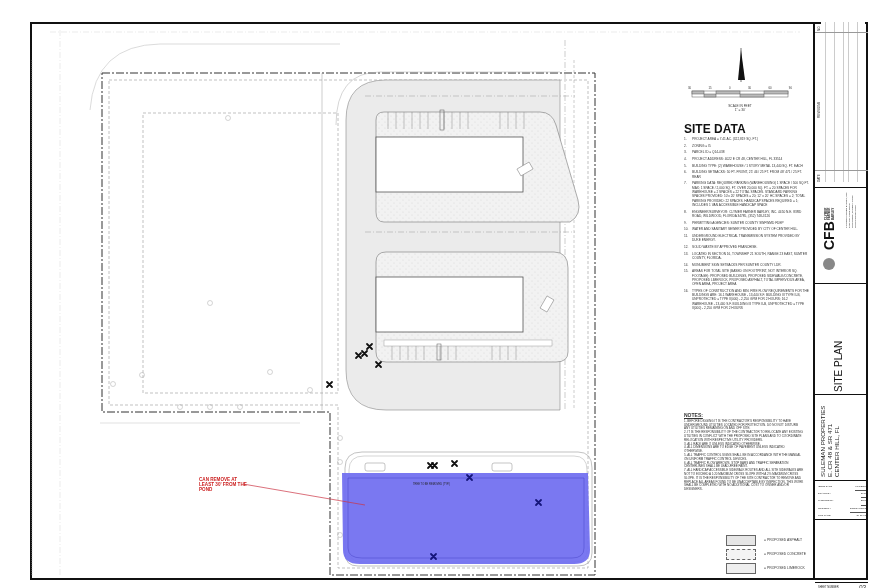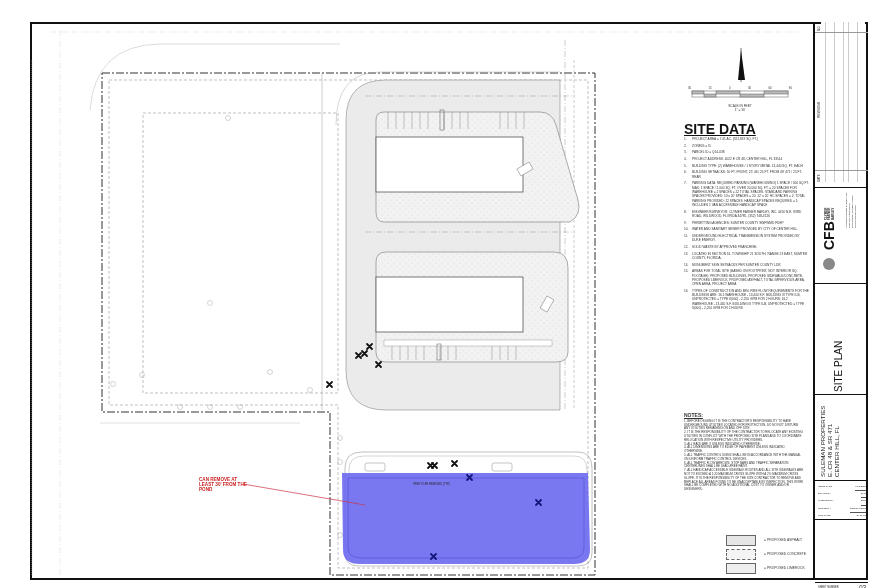--- a/index.html
+++ b/index.html
@@ -3,21 +3,21 @@
 <meta charset="utf-8">
 <style>
   html,body{margin:0;padding:0;background:#fff;}
   body{width:882px;height:588px;position:relative;overflow:hidden;font-family:"Liberation Sans",sans-serif;color:#222;}
   .sheet{position:absolute;left:30px;top:22px;width:838px;height:558px;border:2px solid #111;box-sizing:border-box;}
   .abs{position:absolute;}
   .svg-layer{position:absolute;left:0;top:0;}
   .tb{position:absolute;left:813px;top:22px;width:55px;height:558px;border-left:2px solid #111;box-sizing:border-box;}
   .vert{position:absolute;transform:rotate(-90deg);transform-origin:left top;white-space:nowrap;}
   .sd{position:absolute;left:684px;top:125px;width:125px;font-size:3.2px;line-height:4.3px;color:#333;}
-  .sd h3{margin:0 0 3px 0;font-size:14px;font-weight:bold;text-decoration:underline;color:#111;line-height:9px;}
+  .sd h3{margin:0 0 3px 0;font-size:12px;font-weight:bold;color:#111;line-height:9px;}
   .sd .it{display:flex;margin-bottom:2.4px;}
   .sd .n{width:8px;flex:none;}
   .notes{position:absolute;left:684px;top:414px;width:120px;font-size:3px;line-height:3.8px;color:#333;}
   .notes h4{margin:0 0 2px 0;font-size:5px;text-decoration:underline;}
   .legend{position:absolute;left:726px;top:534px;font-size:3.4px;color:#333;}
   .legend .row{display:flex;align-items:center;height:12px;margin-bottom:2px;}
   .legend .sw{width:28px;height:9px;border:1px solid #666;margin-right:8px;background:#e6e6e6;}
   .red-note{position:absolute;left:199px;top:477px;font-size:4.6px;line-height:5.2px;color:#c22;font-weight:bold;width:50px;}
   .scale-lbl{position:absolute;left:733px;top:104px;font-size:3.2px;text-align:center;width:30px;color:#333;}
 </style>

